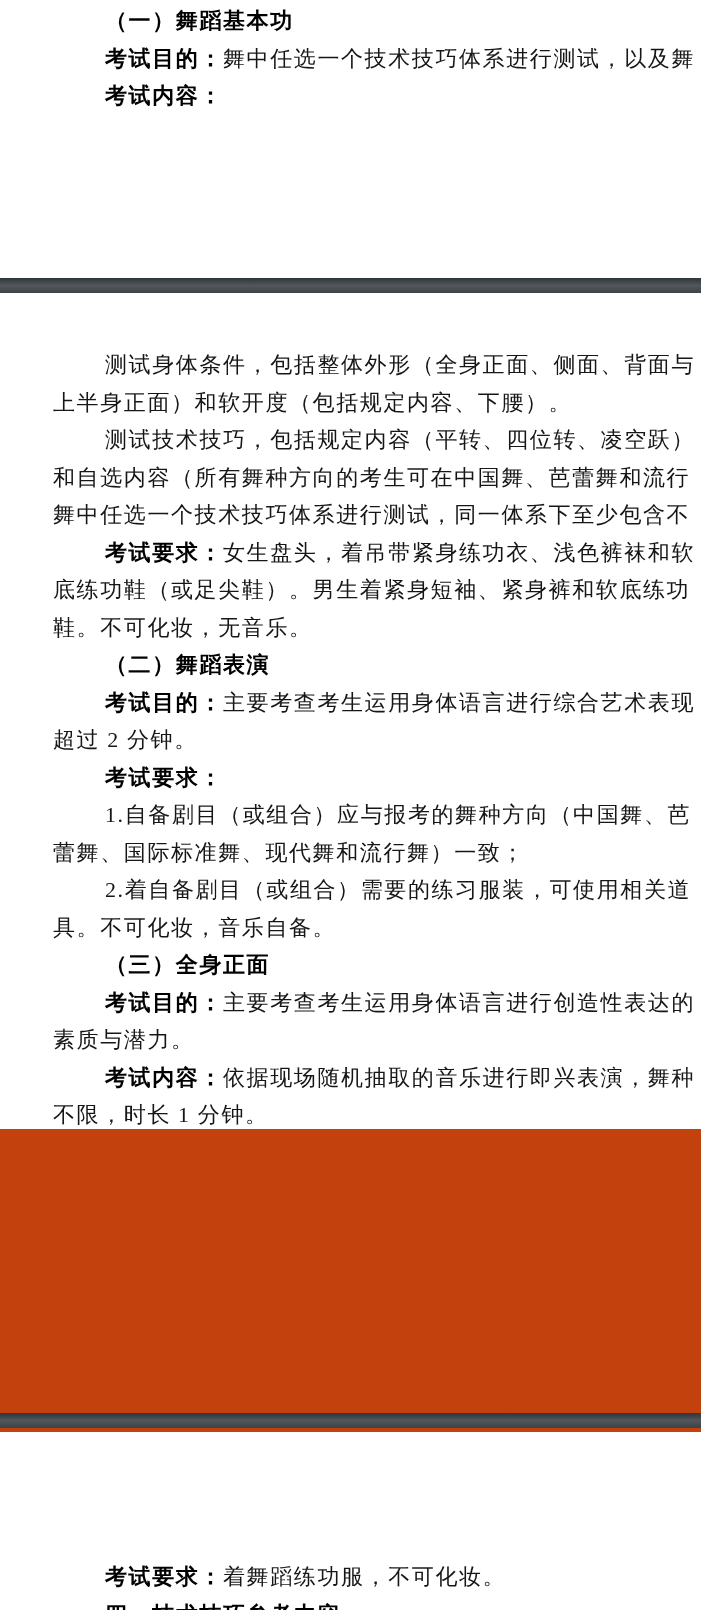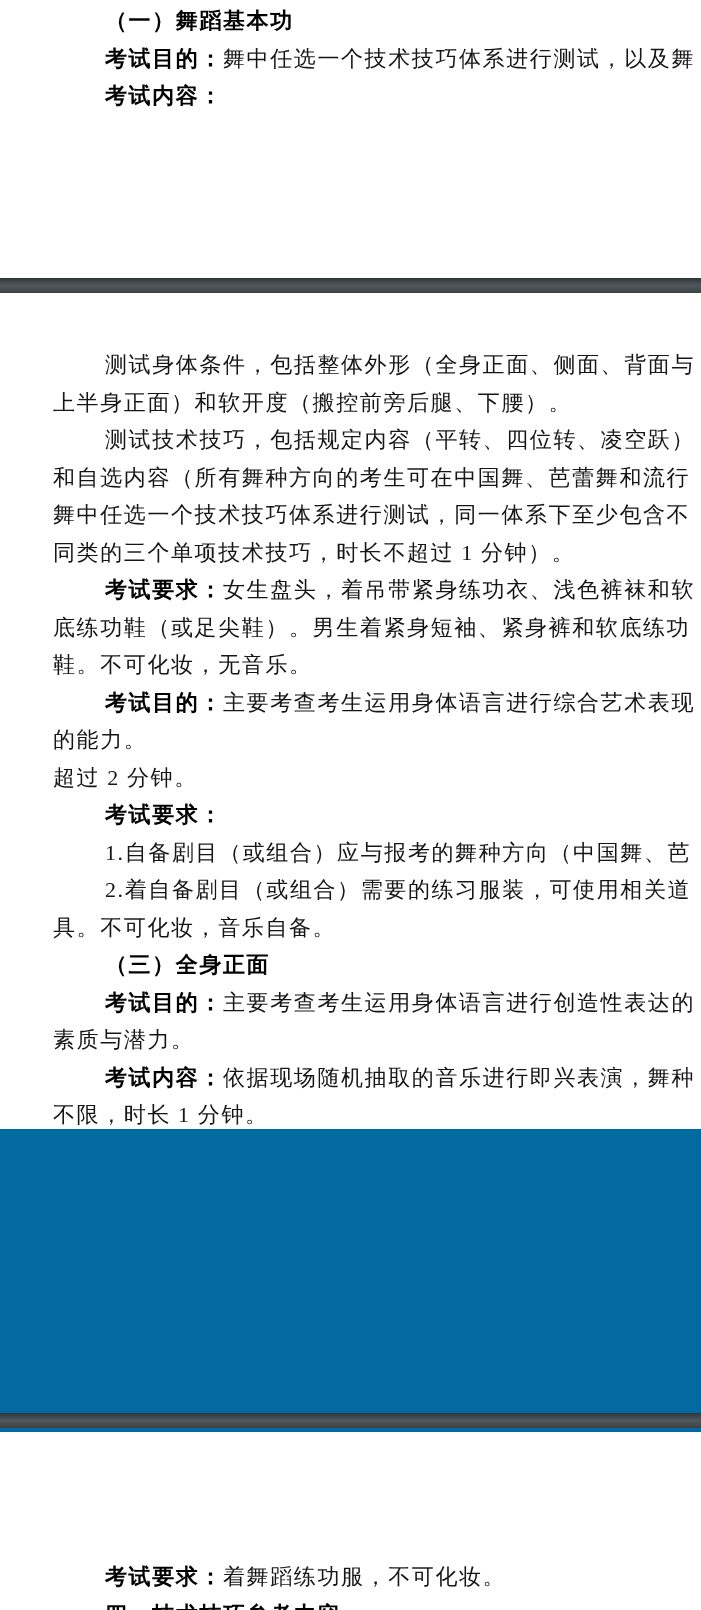--- a/index.html
+++ b/index.html
@@ -8,21 +8,21 @@
     width: 701px;
     height: 1610px;
     overflow: hidden;
     background: #ffffff;
     font-family: "Liberation Serif", "DejaVu Serif", serif;
   }
   .doc {
     position: relative;
     width: 701px;
     height: 1610px;
-    background: #0369a1;
+    background: #c2410c;
   }
   .page {
     position: absolute;
     left: 0;
     width: 701px;
     background: #ffffff;
     box-sizing: border-box;
     overflow: hidden;
   }
   .page-a { top: 0;      height: 278px;  padding: 2px 50px 0 53px; }
@@ -60,33 +60,33 @@
 
 <div class="doc">
   <section class="page page-a">
       <div class="line indent"><span class="seg-bold">（一）舞蹈基本功</span></div>
       <div class="line indent"><span class="seg-bold">考试目的：</span><span class="seg">舞中任选一个技术技巧体系进行测试，以及舞</span></div>
       <div class="line indent"><span class="seg-bold">考试内容：</span></div>
     </section>
   <div class="page-separator sep-1"></div>
   <section class="page page-b">
       <div class="line indent"><span class="seg">测试身体条件，包括整体外形（全身正面、侧面、背面与</span></div>
-      <div class="line"><span class="seg">上半身正面）和软开度（搬控前旁后腿、下腰）。</span></div>
+      <div class="line"><span class="seg">上半身正面）和软开度（包括规定内容、下腰）。</span></div>
       <div class="line indent"><span class="seg">测试技术技巧，包括规定内容（平转、四位转、凌空跃）</span></div>
       <div class="line"><span class="seg">和自选内容（所有舞种方向的考生可在中国舞、芭蕾舞和流行</span></div>
       <div class="line"><span class="seg">舞中任选一个技术技巧体系进行测试，同一体系下至少包含不</span></div>
-      <div class="line"><span class="seg">同类的三个单项技术技巧，时长不超过 1 分钟）。</span></div>
       <div class="line indent"><span class="seg-bold">考试要求：</span><span class="seg">女生盘头，着吊带紧身练功衣、浅色裤袜和软</span></div>
       <div class="line"><span class="seg">底练功鞋（或足尖鞋）。男生着紧身短袖、紧身裤和软底练功</span></div>
       <div class="line"><span class="seg">鞋。不可化妆，无音乐。</span></div>
+      <div class="line indent"><span class="seg-bold">（二）舞蹈表演</span></div>
       <div class="line indent"><span class="seg-bold">考试目的：</span><span class="seg">主要考查考生运用身体语言进行综合艺术表现</span></div>
-      <div class="line"><span class="seg">的能力。</span></div>
       <div class="line"><span class="seg">超过 2 分钟。</span></div>
       <div class="line indent"><span class="seg-bold">考试要求：</span></div>
       <div class="line indent"><span class="seg">1.自备剧目（或组合）应与报考的舞种方向（中国舞、芭</span></div>
+      <div class="line"><span class="seg">蕾舞、国际标准舞、现代舞和流行舞）一致；</span></div>
       <div class="line indent"><span class="seg">2.着自备剧目（或组合）需要的练习服装，可使用相关道</span></div>
       <div class="line"><span class="seg">具。不可化妆，音乐自备。</span></div>
       <div class="line indent"><span class="seg-bold">（三）全身正面</span></div>
       <div class="line indent"><span class="seg-bold">考试目的：</span><span class="seg">主要考查考生运用身体语言进行创造性表达的</span></div>
       <div class="line"><span class="seg">素质与潜力。</span></div>
       <div class="line indent"><span class="seg-bold">考试内容：</span><span class="seg">依据现场随机抽取的音乐进行即兴表演，舞种</span></div>
       <div class="line"><span class="seg">不限，时长 1 分钟。</span></div>
     </section>
   <div class="page-separator sep-2"></div>
   <section class="page page-c">

